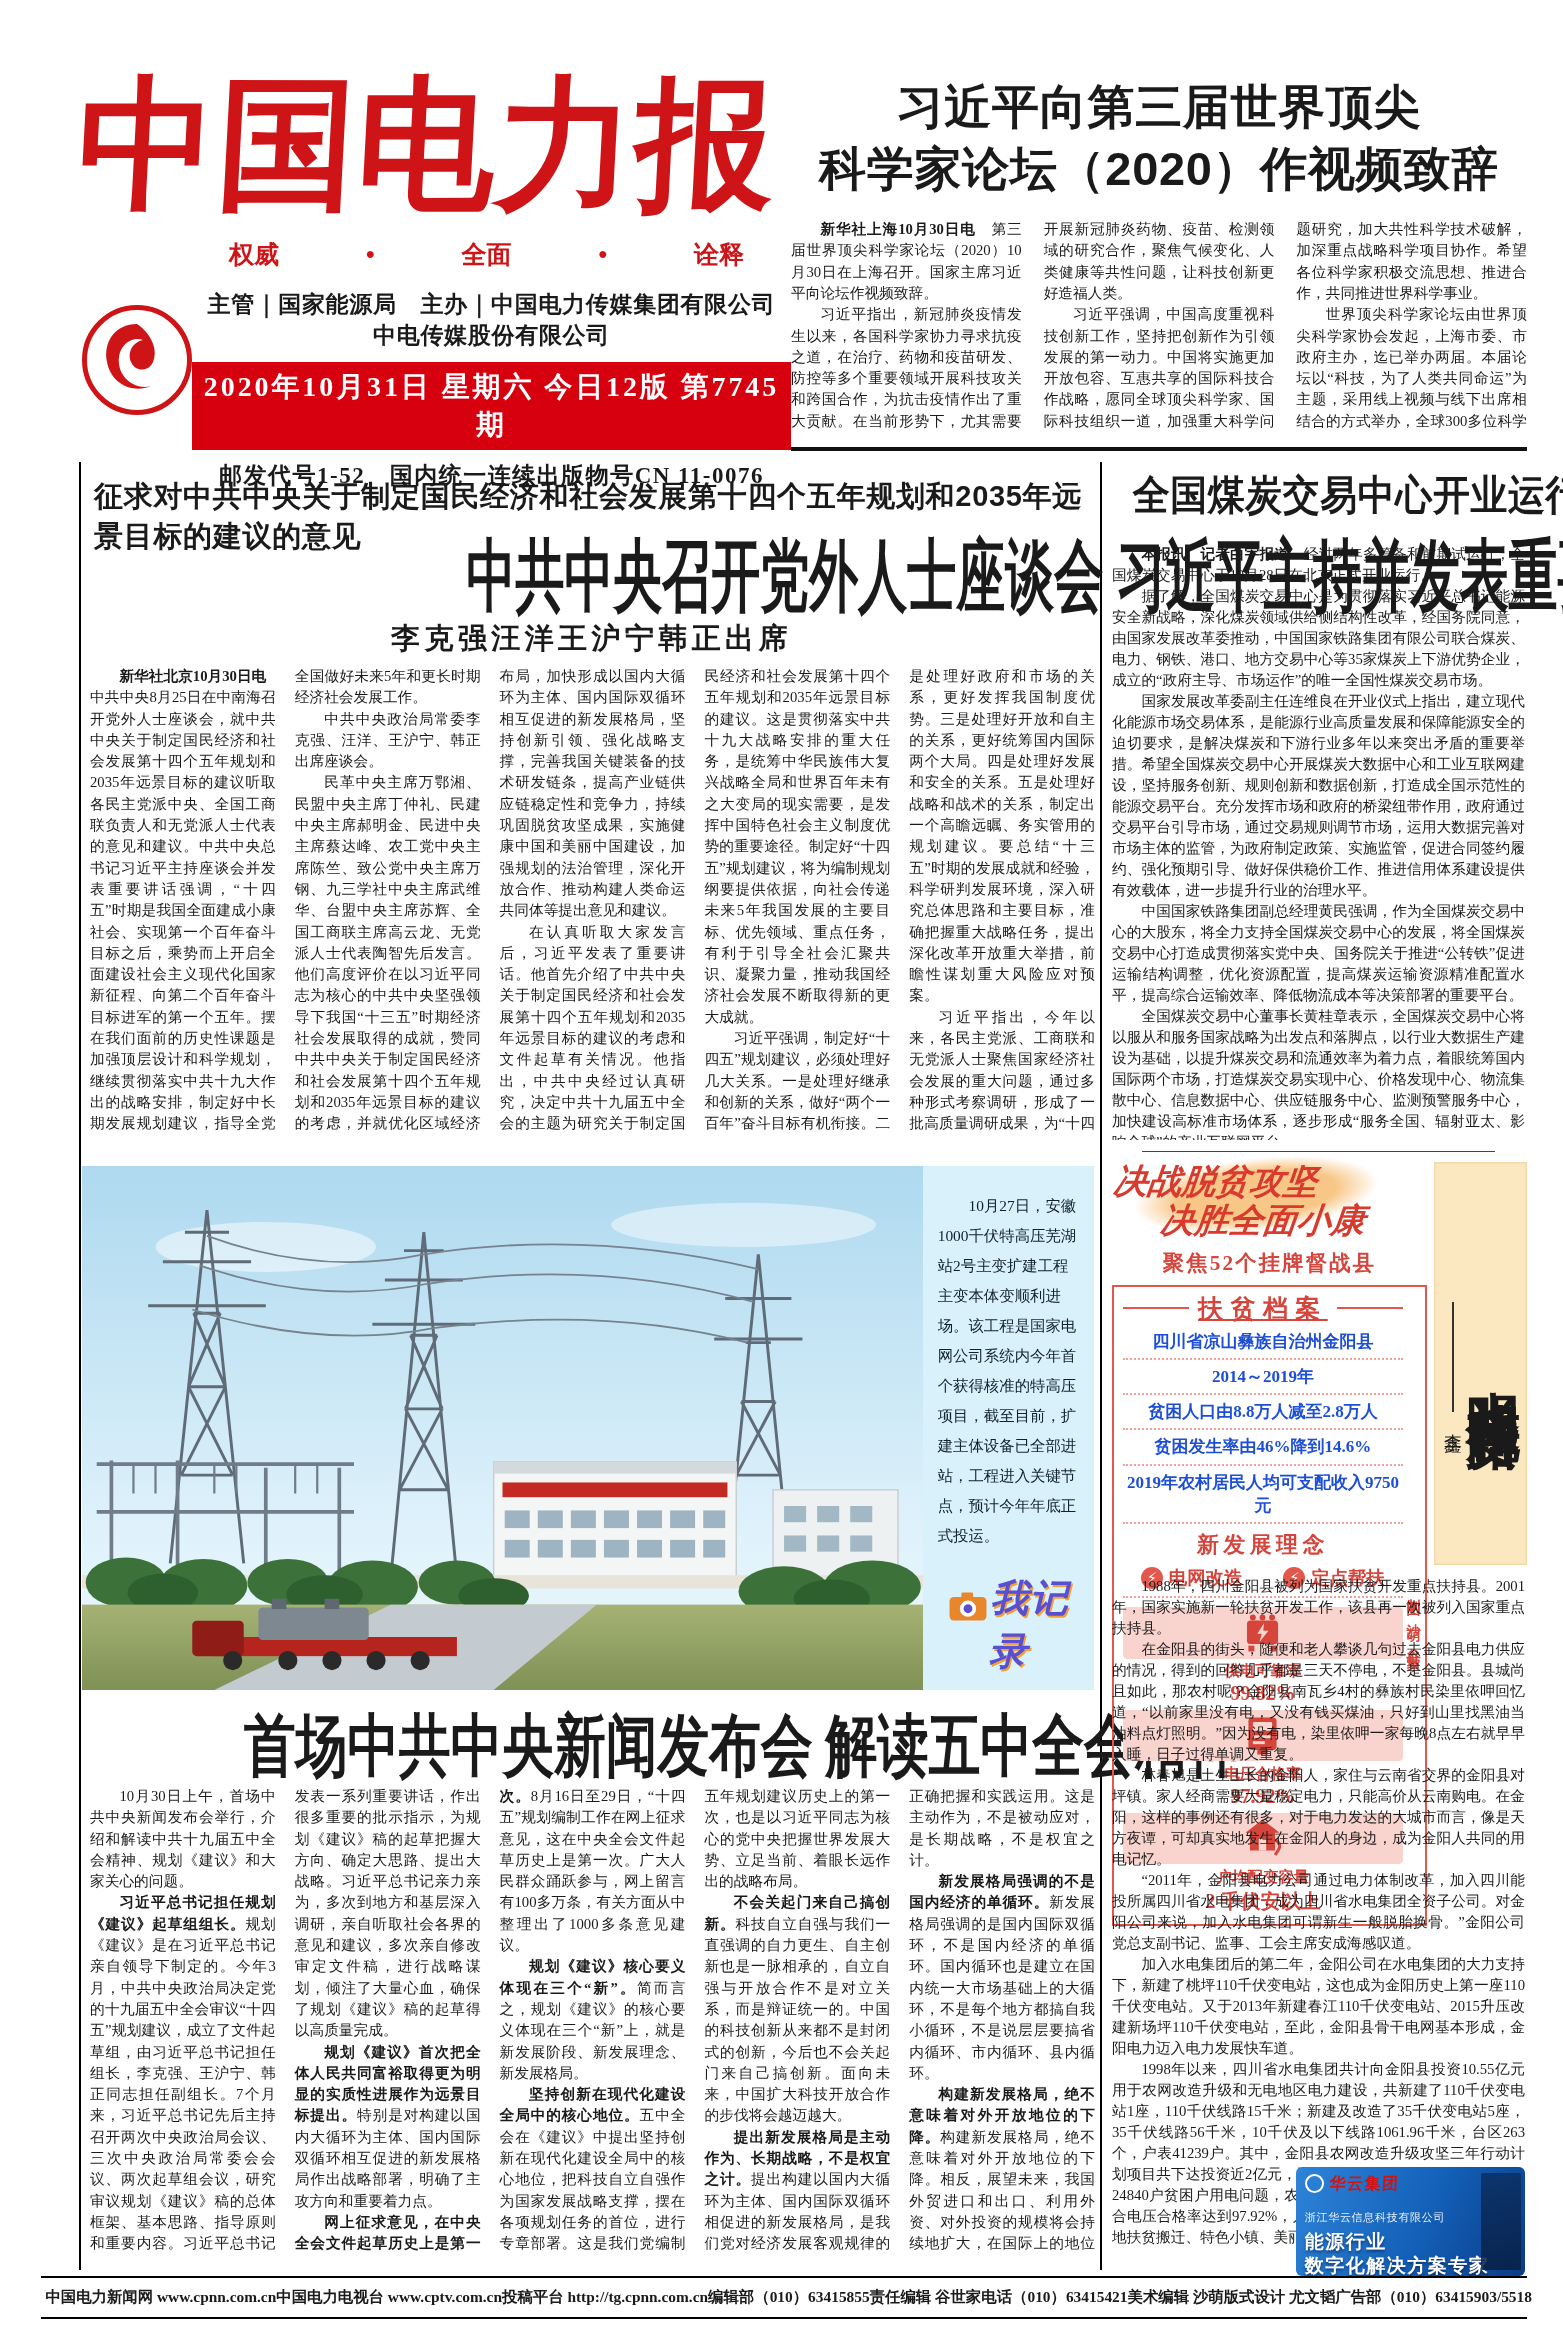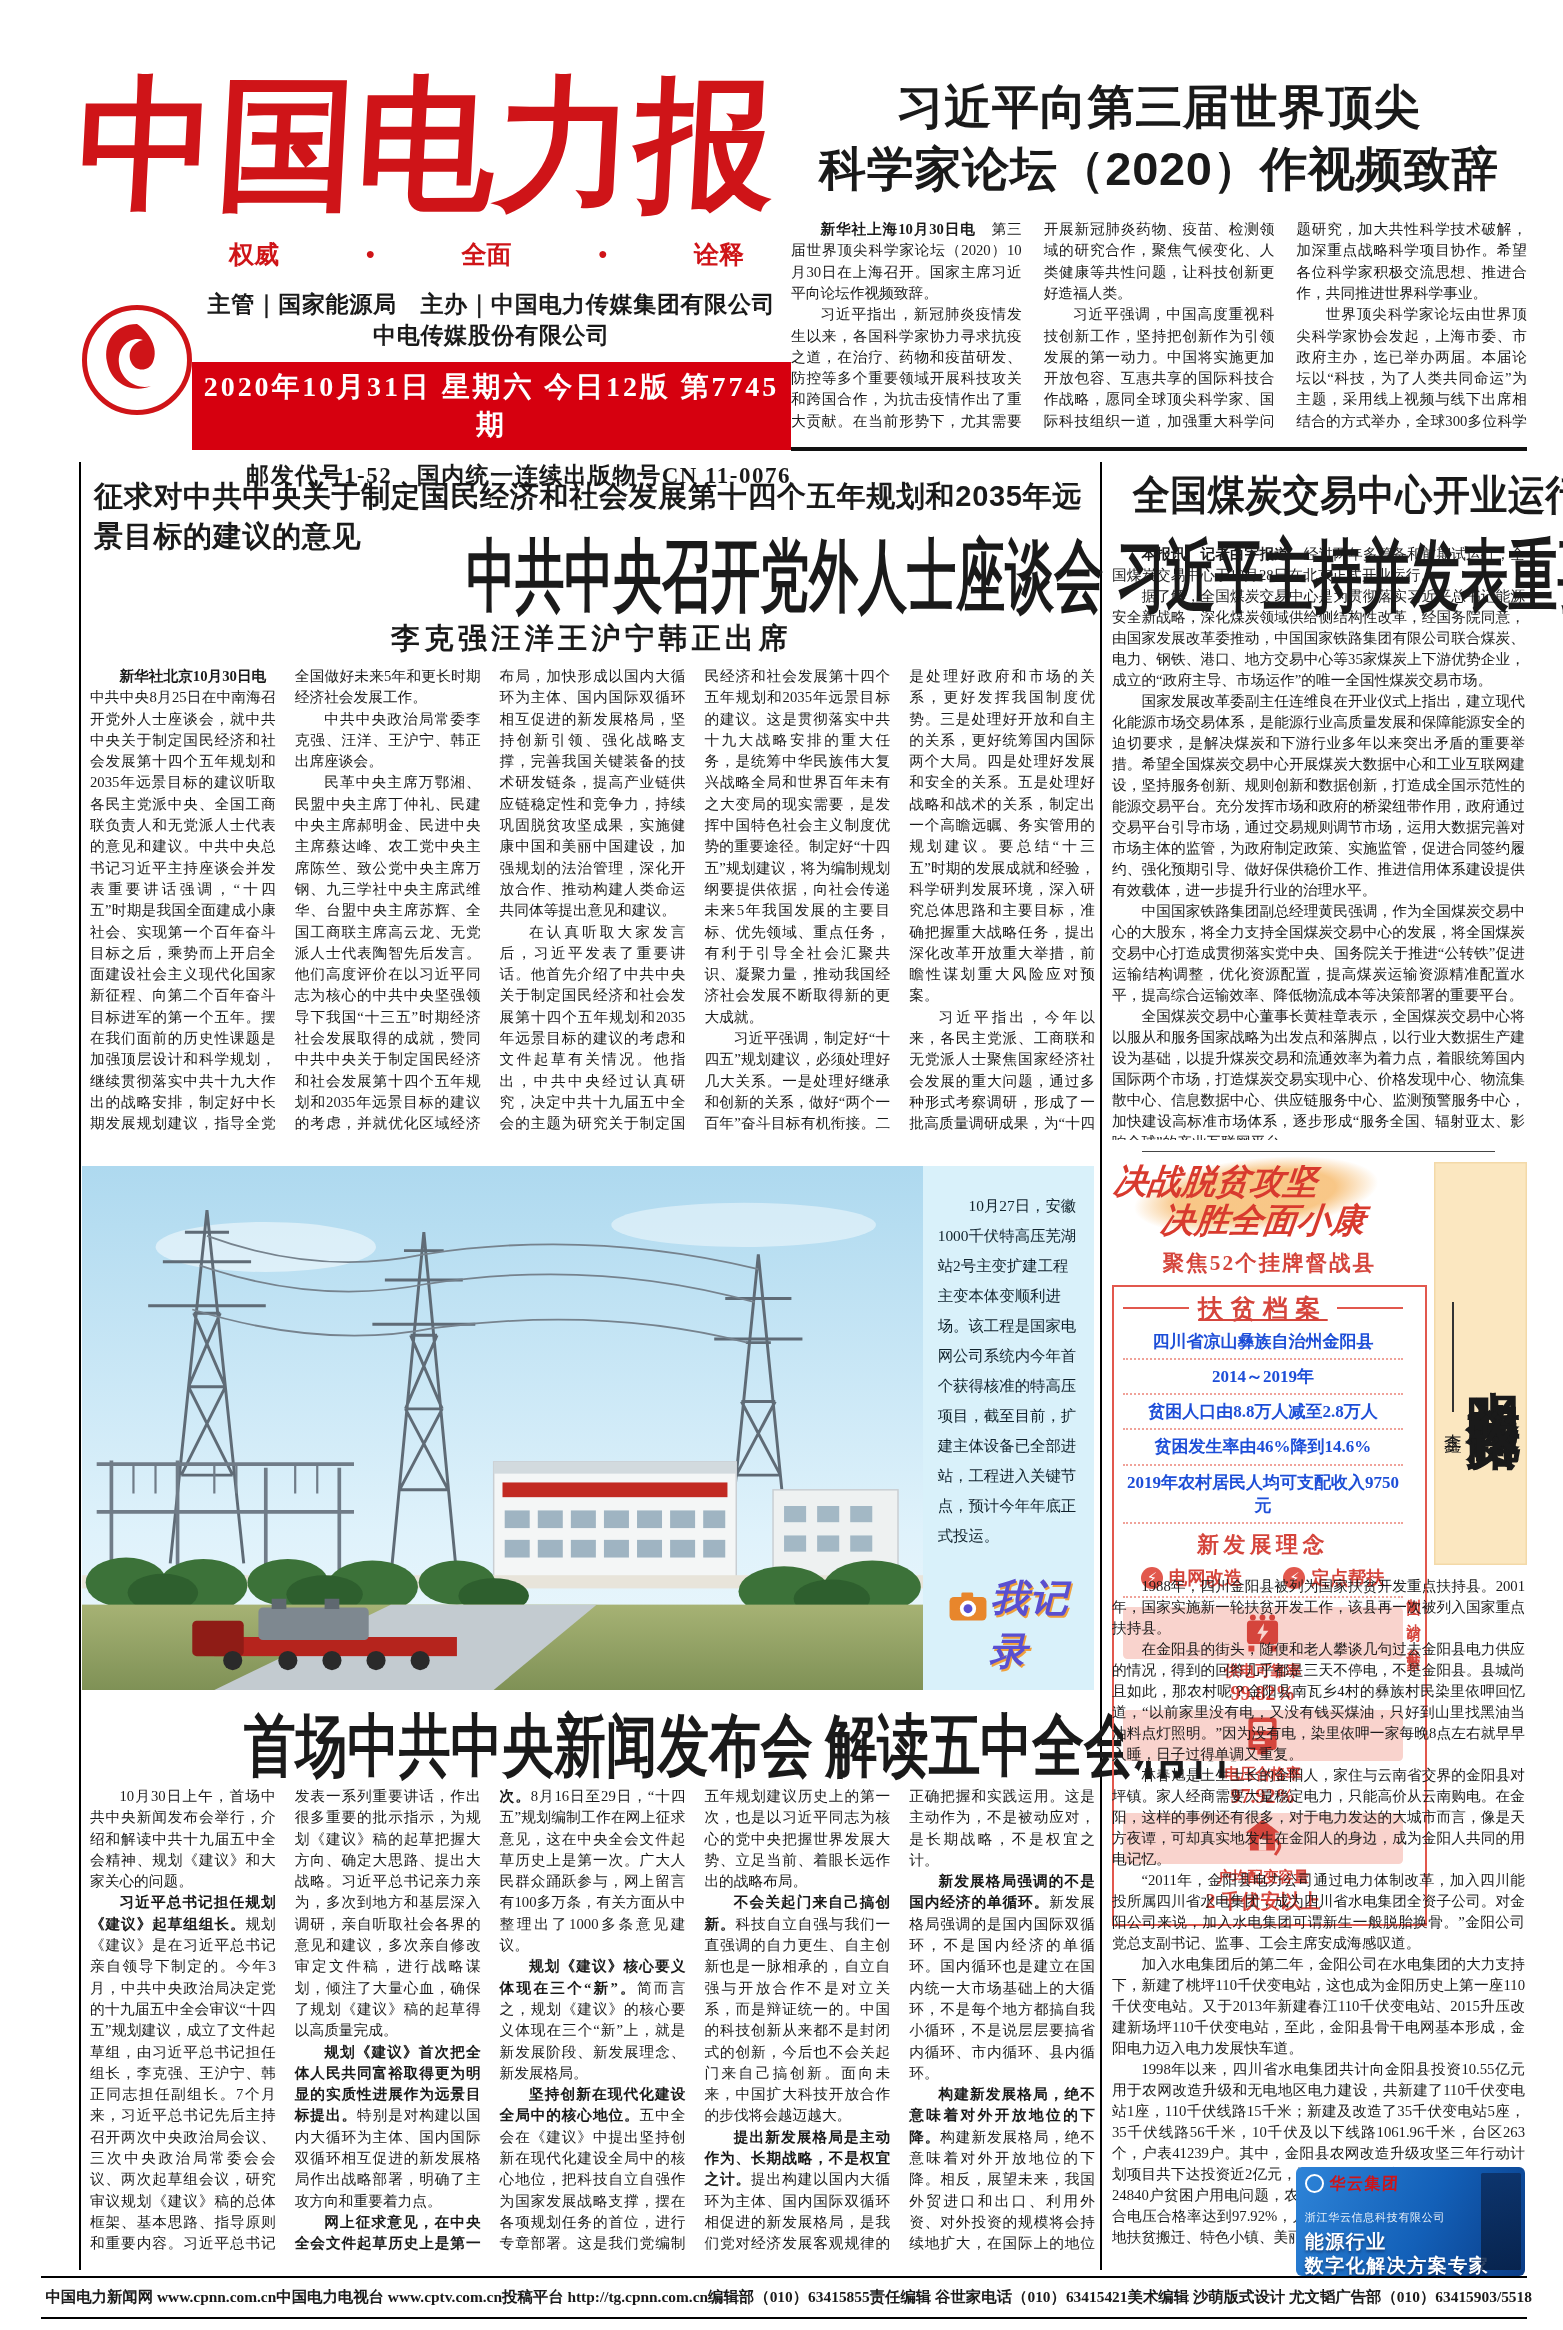--- a/index.html
+++ b/index.html
@@ -10,21 +10,21 @@
   #masthead{position:absolute;left:82px;top:71px;width:710px;}
   .brand{font-size:138px;line-height:1.05;font-weight:900;color:#cf1418;white-space:nowrap;
          transform:skewX(-3deg) scaleY(1.04);transform-origin:left top;letter-spacing:1.5px;}
   .slogan{margin-top:22px;margin-left:147px;width:515px;display:flex;justify-content:space-between;
           color:#cf1418;font-weight:bold;font-size:25px;}
   .slogan .dot{font-size:16px;align-self:center;}
   .pubwrap{margin-left:110px;width:599px;text-align:center;}
   .publine{margin-top:17.7px;font-size:23px;font-weight:bold;letter-spacing:0.7px;}
   .datebar{margin-top:11.8px;background:#d6000f;color:#fff;font-weight:bold;font-size:28px;
            padding:5.9px 0;letter-spacing:2.9px;}
-  .postal{margin-top:10.3px;font-size:23px;font-weight:bold;letter-spacing:1.5px;text-align:right;}
+  .postal{margin-top:10.3px;font-size:23px;font-weight:bold;letter-spacing:1.5px;}
   #logo{position:absolute;left:0;top:234px;width:110px;height:110px;border:5.1px solid #cf1418;
         border-radius:50%;box-sizing:border-box;}
   #logo svg{width:100%;height:100%;}
   
   #tophead{position:absolute;left:791px;top:76px;width:736px;border-bottom:4.4px solid #111;padding-bottom:13.2px;}
   #tophead h1{margin:0;text-align:center;font-size:47px;line-height:1.32;font-weight:900;letter-spacing:0.7px;}
   .cols3{margin-top:19px;column-count:3;column-gap:22px;height:215px;overflow:hidden;
          font-size:14.7px;line-height:21.3px;text-align:justify;}
   
   .vrule{position:absolute;background:#000;width:2.2px;}

